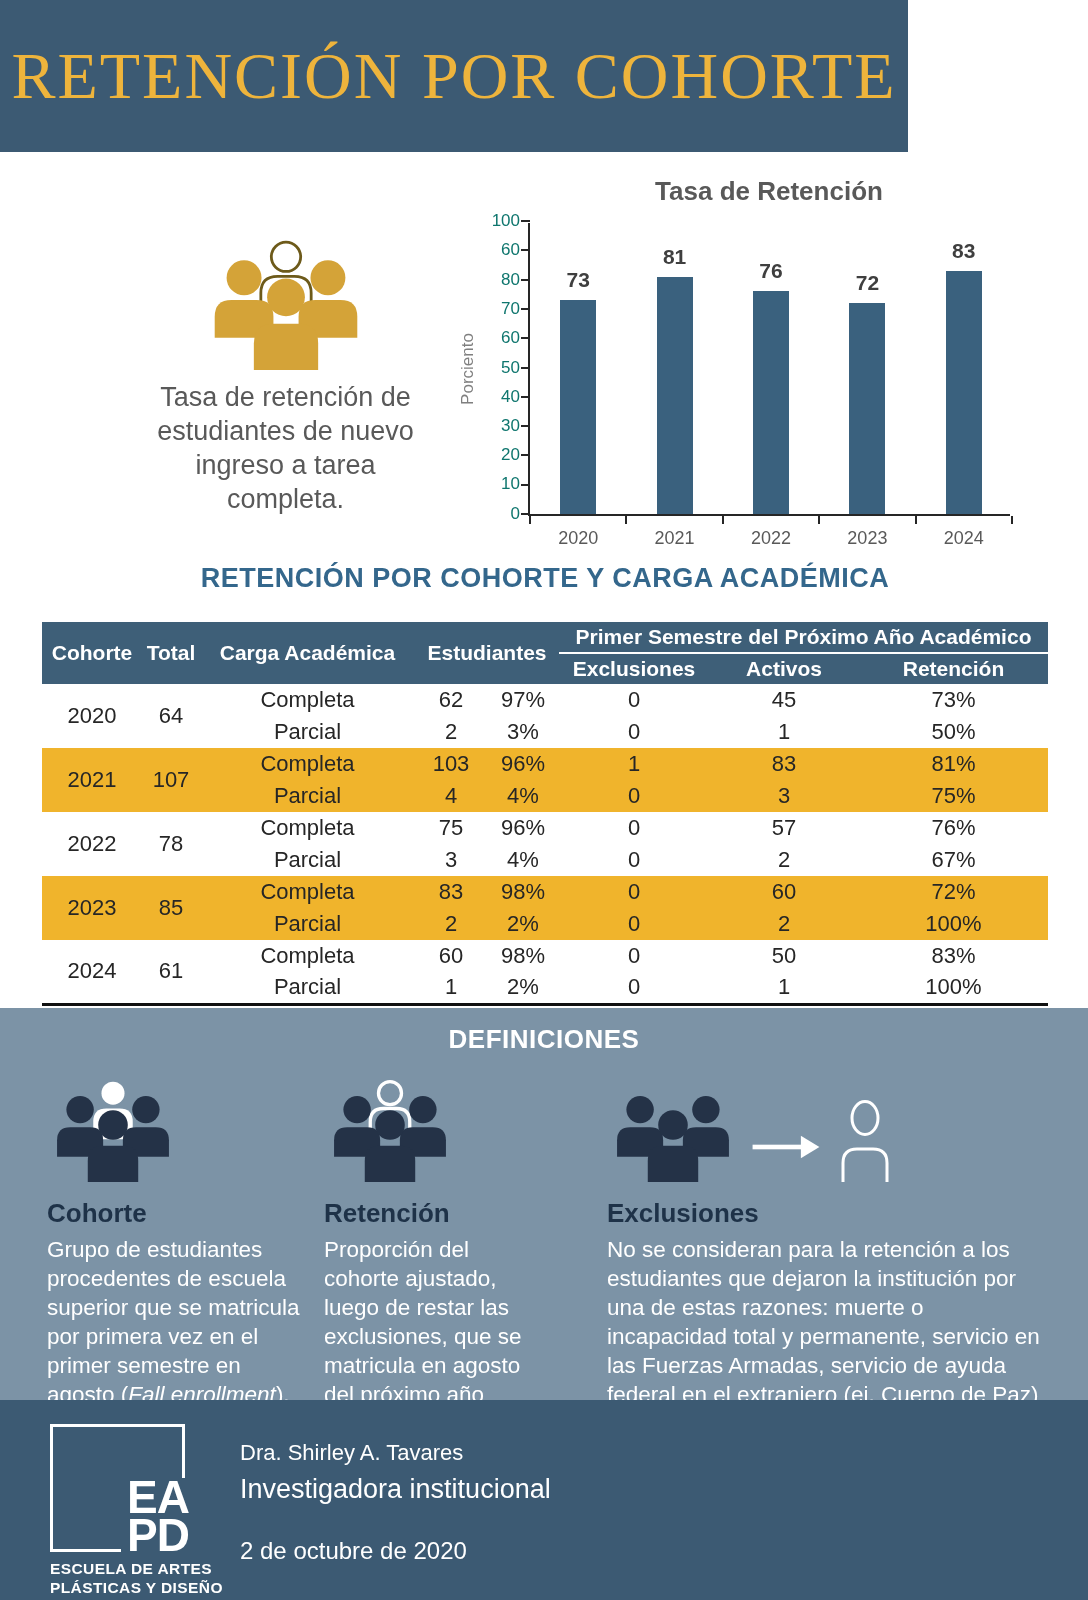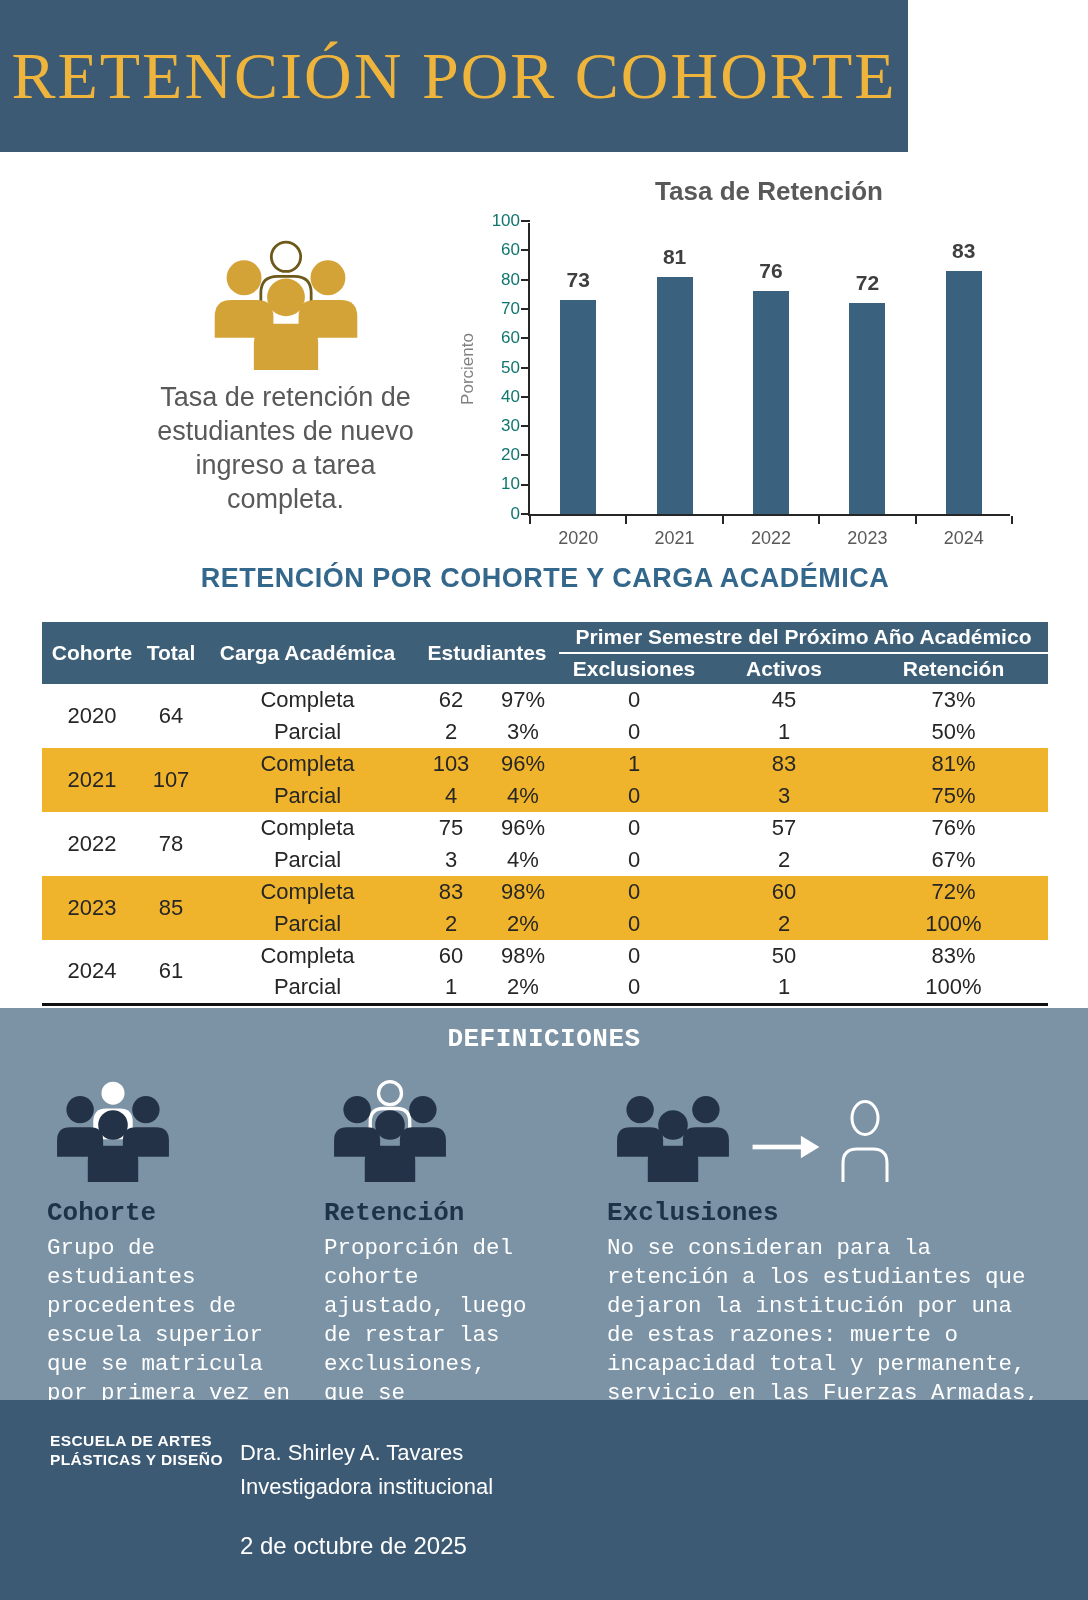--- a/index.html
+++ b/index.html
@@ -29,39 +29,39 @@
 
   
   .section-title { position:absolute; left:42px; top:563px; width:1006px; text-align:center; font-size:27px; font-weight:700; color:#34678C; letter-spacing:0.5px; }
   table.ret { position:absolute; left:42px; top:622px; width:1006px; border-collapse:collapse; table-layout:fixed; border-bottom:3px solid #111111; }
   table.ret th { background:#3E5F78; color:#ffffff; font-weight:700; font-size:21px; text-align:center; vertical-align:middle; padding:3px 0; }
   th.grp { border-bottom:2px solid #ffffff; padding:4px 0 3px 0; }
   table.ret td { font-size:22px; color:#262626; text-align:center; vertical-align:middle; height:32px; padding:0; }
   tr.hl td { background:#F0B42C; }
 
   
-  .defs { position:absolute; left:0; top:1008px; width:1088px; height:392px; background:#7C93A6;font-family:Liberation Mono, monospace; }
+  .defs { position:absolute; left:0; top:1008px; width:1088px; height:392px; background:#7C93A6; }
   .defs-title { text-align:center; color:#ffffff; font-weight:700; font-size:26px; letter-spacing:0.5px; padding-top:16px; }
   .def-col { position:absolute; top:68px; color:#ffffff; }
   .def-col1 { left:47px; width:254px; }
   .def-col2 { left:324px; width:208px; }
   .def-col3 { left:607px; width:438px; }
   .def-icon-row { height:106px; display:flex; align-items:flex-end; gap:13px; margin-bottom:16px; }
   .def-col h3 { color:#1E3248; font-size:26px; font-weight:700; margin-bottom:6px; }
   .def-col p { font-size:22.5px; line-height:29px; color:#ffffff; }
 
   
   .footer { position:absolute; left:0; top:1400px; width:1088px; height:200px; background:#3C5A73; color:#ffffff; }
   .logo { position:absolute; left:50px; top:24px; width:140px; }
   .logo-box { position:relative; width:135px; height:128px; border:3px solid #ffffff; }
   .logo-letters { position:absolute; right:-7px; bottom:-5px; background:#3C5A73; padding-left:6px; font-size:46px; font-weight:700; line-height:0.83; letter-spacing:-1px; text-align:right; }
   .logo-sub { margin-top:7px; font-size:15.5px; font-weight:700; letter-spacing:0.4px; line-height:1.25; white-space:nowrap; }
   .footer-info { position:absolute; left:240px; top:40px; }
   .footer-name { font-size:22px; }
-  .footer-role { font-size:22px; margin-top:8px; }
+  .footer-role { font-size:27px; margin-top:8px; }
   .footer-date { font-size:24px; margin-top:32px; }
 </style>
 </head>
 <body>
 
 <div class="page">
 
   <div class="header">
     <h1>RETENCIÓN POR COHORTE</h1>
   </div>
@@ -322,25 +322,31 @@
           </g>
         </svg>
       </div>
       <h3>Exclusiones</h3>
       <p>No se consideran para la retención a los estudiantes que dejaron la institución por una de estas razones: muerte o incapacidad total y permanente, servicio en las Fuerzas Armadas, servicio de ayuda federal en el extranjero (ej. Cuerpo de Paz) o en una misión religiosa oficial.</p>
     </div>
   </div>
 
   <div class="footer">
     <div class="logo">
+      <div class="logo-box">
+        <div class="logo-letters">
+          <div>EA</div>
+          <div>PD</div>
+        </div>
+      </div>
       <div class="logo-sub">
         <div>ESCUELA DE ARTES</div>
         <div>PLÁSTICAS Y DISEÑO</div>
       </div>
     </div>
     <div class="footer-info">
       <div class="footer-name">Dra. Shirley A. Tavares</div>
       <div class="footer-role">Investigadora institucional</div>
-      <div class="footer-date">2 de octubre de 2025</div>
+      <div class="footer-date">2 de octubre de 2020</div>
     </div>
   </div>
 
 </div>
 
 </body></html>

